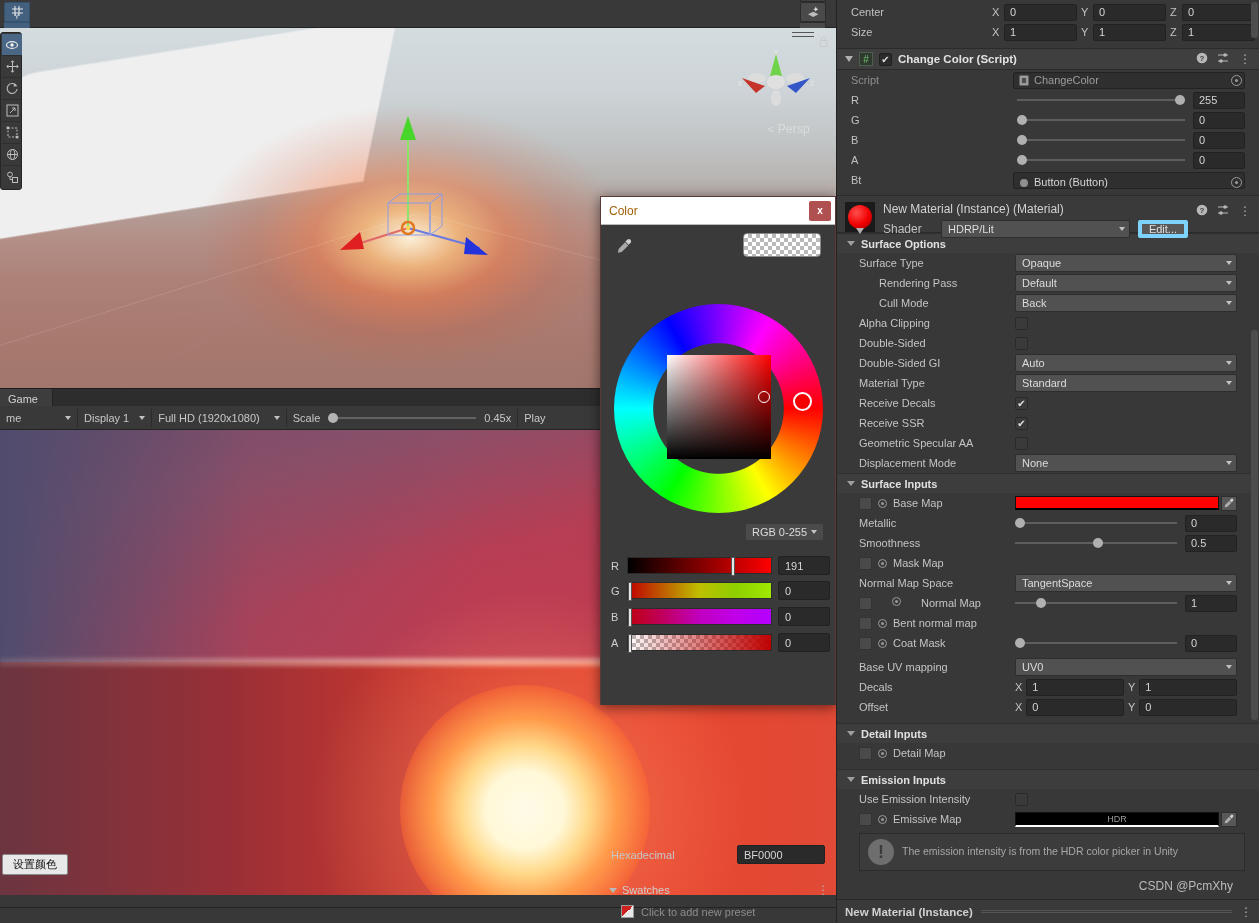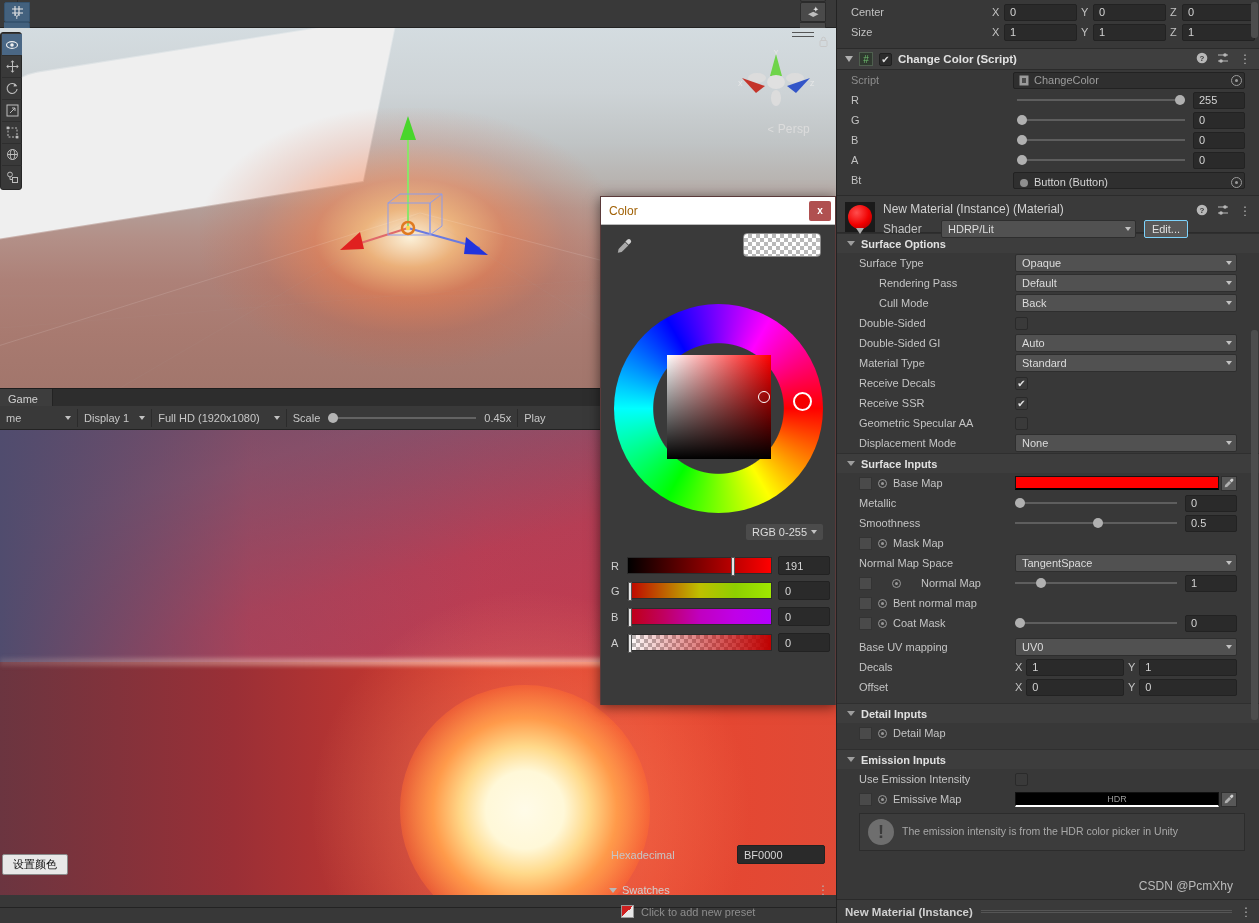--- a/index.html
+++ b/index.html
@@ -268,21 +268,21 @@
                 border-top:1px solid #2b2b2b; border-bottom:1px solid #2b2b2b; background:#3a3a3a;}
   .mat-preview { width:30px;height:30px;background:#1a1a1a;display:flex;align-items:center;justify-content:center; }
   .mat-ball { width:24px;height:24px;border-radius:50%;background:radial-gradient(circle at 36% 32%, #ff4d4d, #f00000 55%, #900 100%); }
   .mat-title { color:#d2d2d2; font-size:12px; }
   .dd {
     background:#515151; border:1px solid #2e2e2e; border-radius:2px; height:18px;
     display:flex; align-items:center; padding:0 4px 0 6px; color:#dcdcdc; font-size:11px;
     justify-content:space-between;
   }
   .btnlite {
-    background:#585858; border:1px solid #7dd3fc; border-radius:2px; height:18px;
+    background:#585858; border:4px solid #7dd3fc; border-radius:2px; height:18px;
     display:flex; align-items:center; padding:0 7px; color:#e0e0e0; font-size:11px;
   }
   .section-hd { height:20px; display:flex; align-items:center; gap:6px; padding-left:10px;
                 background:#3d3d3d; border-top:1px solid #2f2f2f; }
   .section-hd .t { color:#e0e0e0; font-size:11px; font-weight:bold; }
   .sect-tri { width:0;height:0;border-left:4px solid transparent;border-right:4px solid transparent;border-top:5.5px solid #9e9e9e; }
   .prow { height:20px; display:flex; align-items:center; padding-left:22px; }
   .prow.ind { padding-left:42px; }
   .prow .lab { color:#c4c4c4; font-size:11px; width:156px; flex:none; }
   .prow.ind .lab { width:136px; }
@@ -824,20 +824,24 @@
         </div>
     </div>
     <div class="prow ind">
       <span class="lab">Cull Mode</span>
       <div class="dd" style="flex:1;margin-right:22px">
           <span>Back</span>
           <i class="caret"></i>
         </div>
     </div>
     <div class="prow">
+      <span class="lab">Alpha Clipping</span>
+      <div class="pchk"></div>
+    </div>
+    <div class="prow">
       <span class="lab">Double-Sided</span>
       <div class="pchk"></div>
     </div>
     <div class="prow">
       <span class="lab">Double-Sided GI</span>
       <div class="dd" style="flex:1;margin-right:22px">
           <span>Auto</span>
           <i class="caret"></i>
         </div>
     </div>
@@ -908,21 +912,21 @@
       </span>
     </div>
     <div class="prow">
       <span class="lab">Normal Map Space</span>
       <div class="dd" style="flex:1;margin-right:22px">
           <span>TangentSpace</span>
           <i class="caret"></i>
         </div>
     </div>
     <div class="prow">
-      <span class="lab" style="display:flex;align-items:center;gap:20px">
+      <span class="lab" style="display:flex;align-items:flex-start;gap:20px">
         <span class="texslot"></span>
         <span class="rad"></span>
         <span>Normal Map</span>
       </span>
       <div class="slider-track">
           <div class="slider-knob" style="left:13%"></div>
         </div>
       <div class="ibox" style="width:52px;margin-right:22px">1</div>
     </div>
     <div class="prow">

